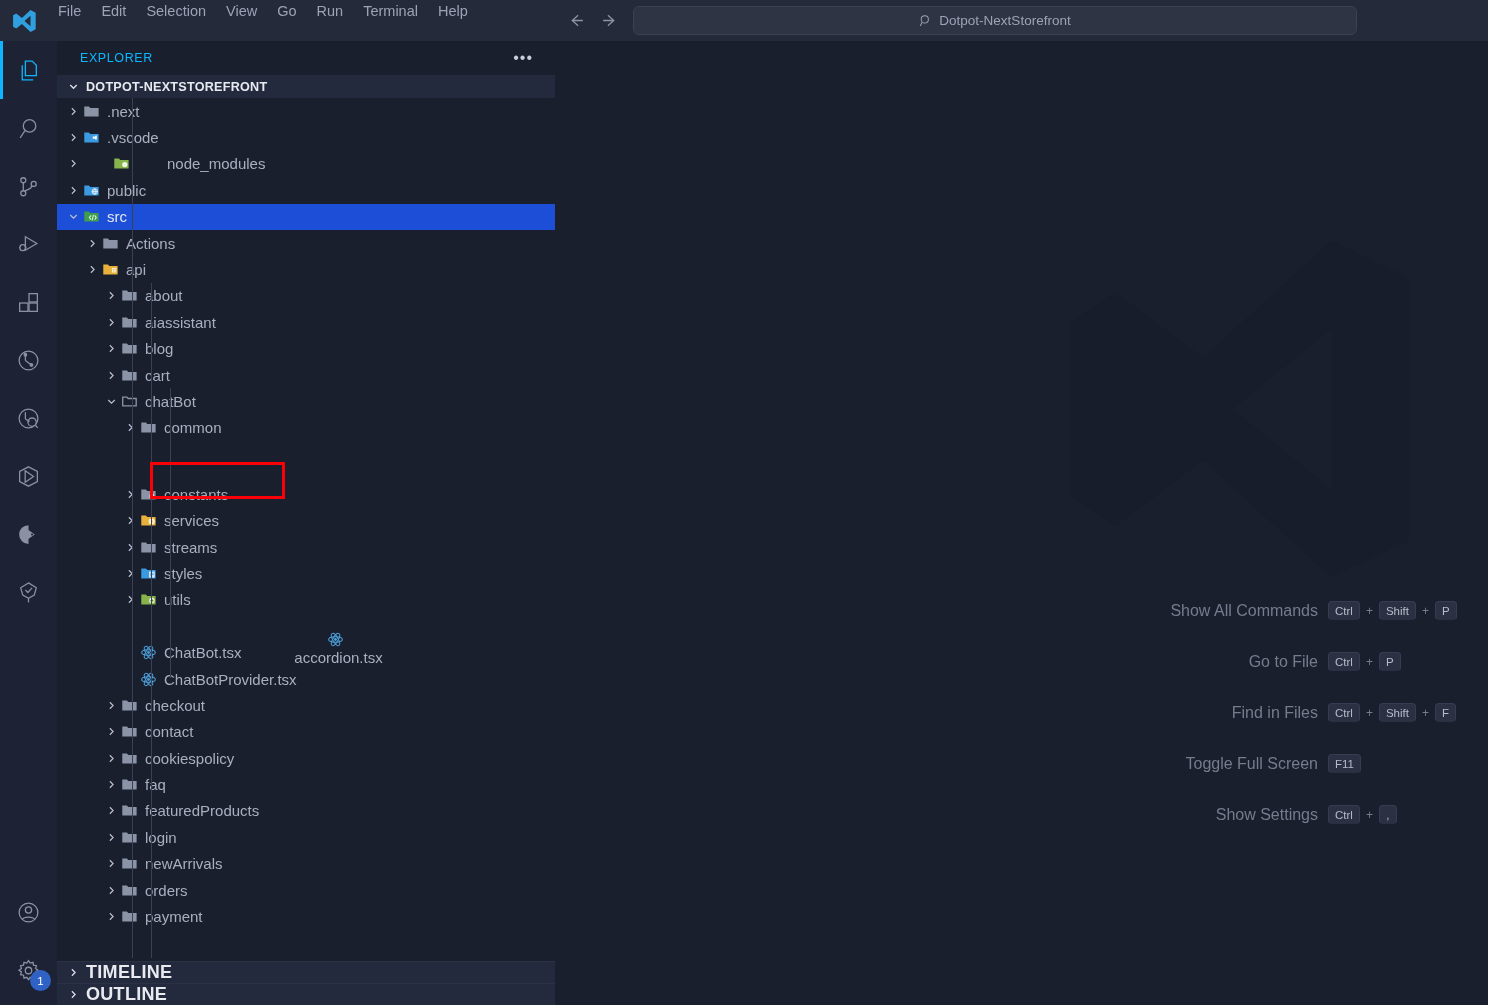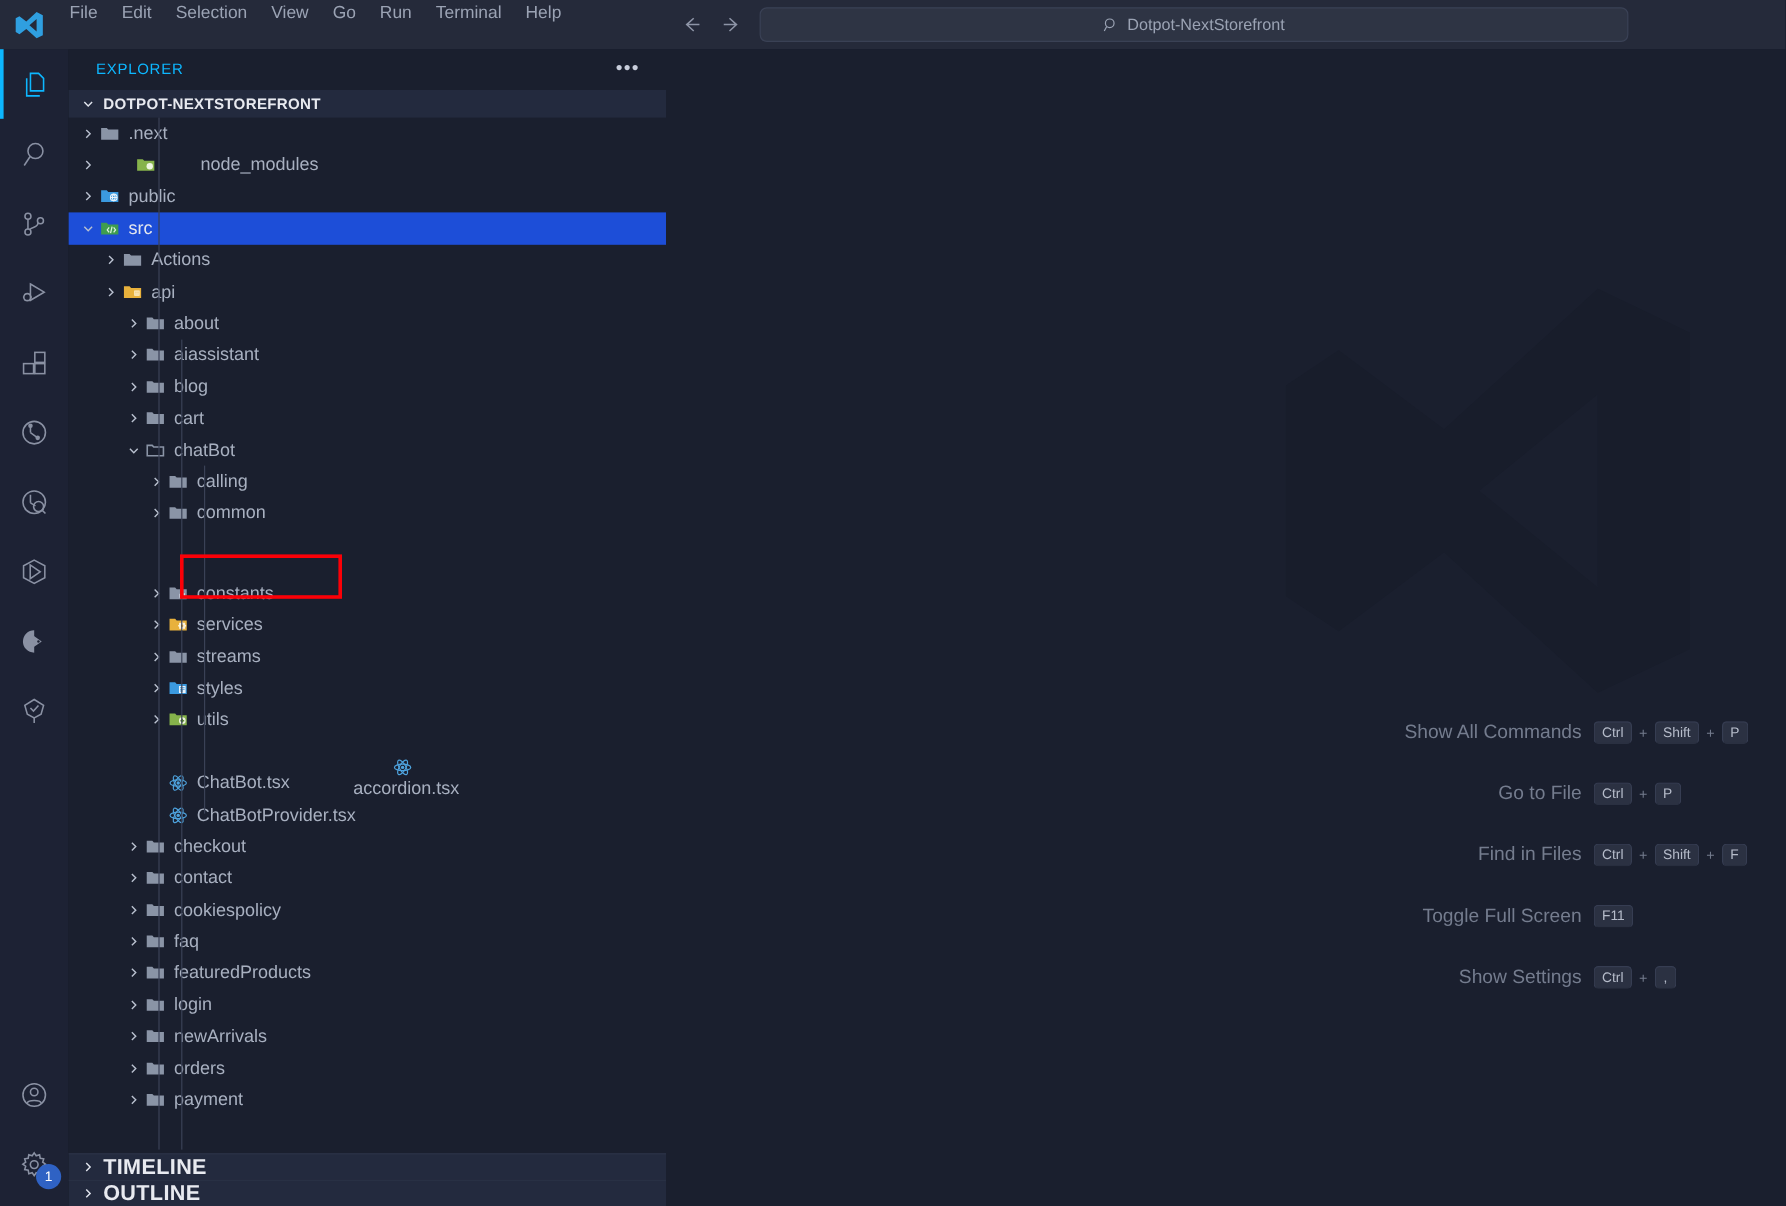--- a/index.html
+++ b/index.html
@@ -289,20 +289,34 @@
             <path d="M6 4 L10 8 L6 12"></path>
           </svg>
         </span>
         <span class="ficon">
           <svg width="17" height="17" viewBox="0 0 16 16">
             <path fill="#8a94a6" d="M1.2 3.4h4.4l1.2 1.3h7.9v7.9H1.2z"></path>
           </svg>
         </span>
         <span class="rlabel">.next</span>
       </div>
+      <div class="row" style="padding-left: 8px;">
+        <span class="twisty">
+          <svg width="13" height="13" viewBox="0 0 16 16" fill="none" stroke="#b9c0cf" stroke-width="1.45">
+            <path d="M6 4 L10 8 L6 12"></path>
+          </svg>
+        </span>
+        <span class="ficon">
+          <svg width="17" height="17" viewBox="0 0 16 16">
+            <path fill="#3b9ae0" d="M1.2 3.4h4.4l1.2 1.3h7.9v7.9H1.2z"></path>
+            <path fill="#fff" d="M12.1 6 13 6.4v3.3l-.9.4-1.5-1.4-1 .8-.4-.3V7.1l.4-.3 1 .8z"></path>
+          </svg>
+        </span>
+        <span class="rlabel">.vscode</span>
+      </div>
       <div class="row" style="padding-left: 8px; gap: 30px;">
         <span class="twisty">
           <svg width="13" height="13" viewBox="0 0 16 16" fill="none" stroke="#b9c0cf" stroke-width="1.45">
             <path d="M6 4 L10 8 L6 12"></path>
           </svg>
         </span>
         <span class="ficon">
           <svg width="17" height="17" viewBox="0 0 16 16">
             <path fill="#86b34b" d="M1.2 3.4h4.4l1.2 1.3h7.9v7.9H1.2z"></path>
             <circle cx="11.1" cy="9" r="2.5" fill="#eef5e2"></circle>
@@ -424,33 +438,20 @@
           <svg width="13" height="13" viewBox="0 0 16 16" fill="none" stroke="#b9c0cf" stroke-width="1.45">
             <path d="M4 6.2 L8 10.2 L12 6.2"></path>
           </svg>
         </span>
         <span class="ficon">
           <svg width="17" height="17" viewBox="0 0 16 16">
             <path fill="none" stroke="#8a94a6" stroke-width="1.25" d="M1.6 12.1V3.9h3.9l1.2 1.3h7.6v6.9z"></path>
           </svg>
         </span>
         <span class="rlabel">chatBot</span>
-      </div>
-      <div class="row" style="padding-left: 65px;">
-        <span class="twisty">
-          <svg width="13" height="13" viewBox="0 0 16 16" fill="none" stroke="#b9c0cf" stroke-width="1.45">
-            <path d="M6 4 L10 8 L6 12"></path>
-          </svg>
-        </span>
-        <span class="ficon">
-          <svg width="17" height="17" viewBox="0 0 16 16">
-            <path fill="#8a94a6" d="M1.2 3.4h4.4l1.2 1.3h7.9v7.9H1.2z"></path>
-          </svg>
-        </span>
-        <span class="rlabel">calling</span>
       </div>
       <div class="row" style="padding-left: 65px;">
         <span class="twisty">
           <svg width="13" height="13" viewBox="0 0 16 16" fill="none" stroke="#b9c0cf" stroke-width="1.45">
             <path d="M6 4 L10 8 L6 12"></path>
           </svg>
         </span>
         <span class="ficon">
           <svg width="17" height="17" viewBox="0 0 16 16">
             <path fill="#8a94a6" d="M1.2 3.4h4.4l1.2 1.3h7.9v7.9H1.2z"></path>

